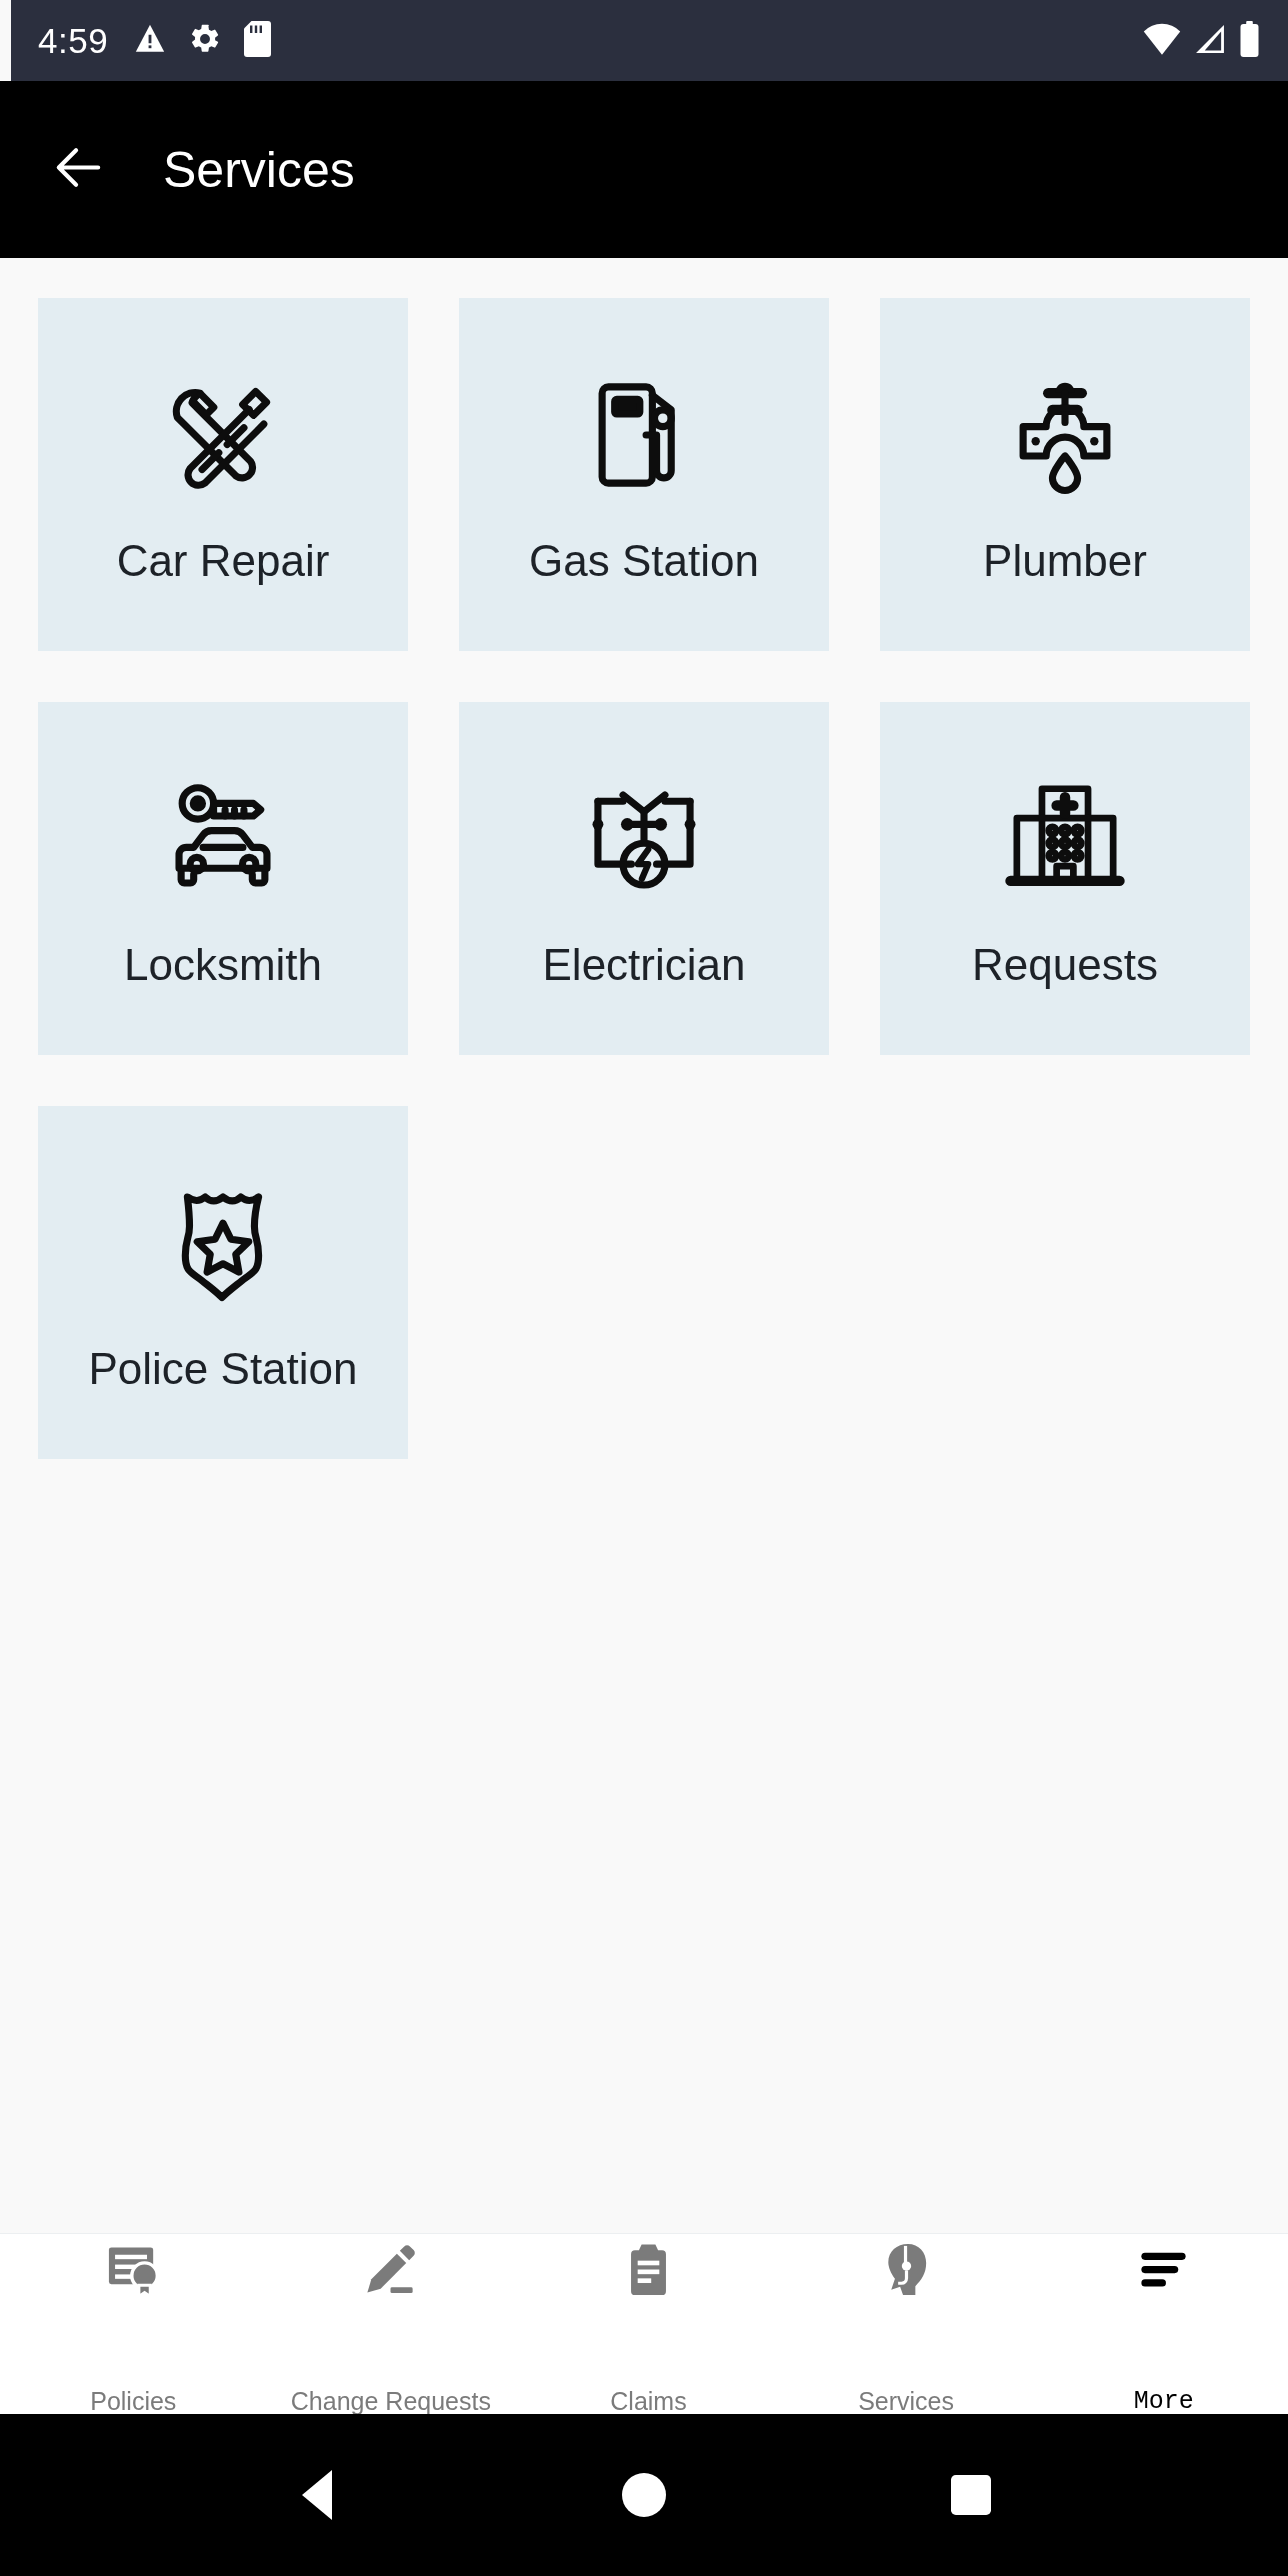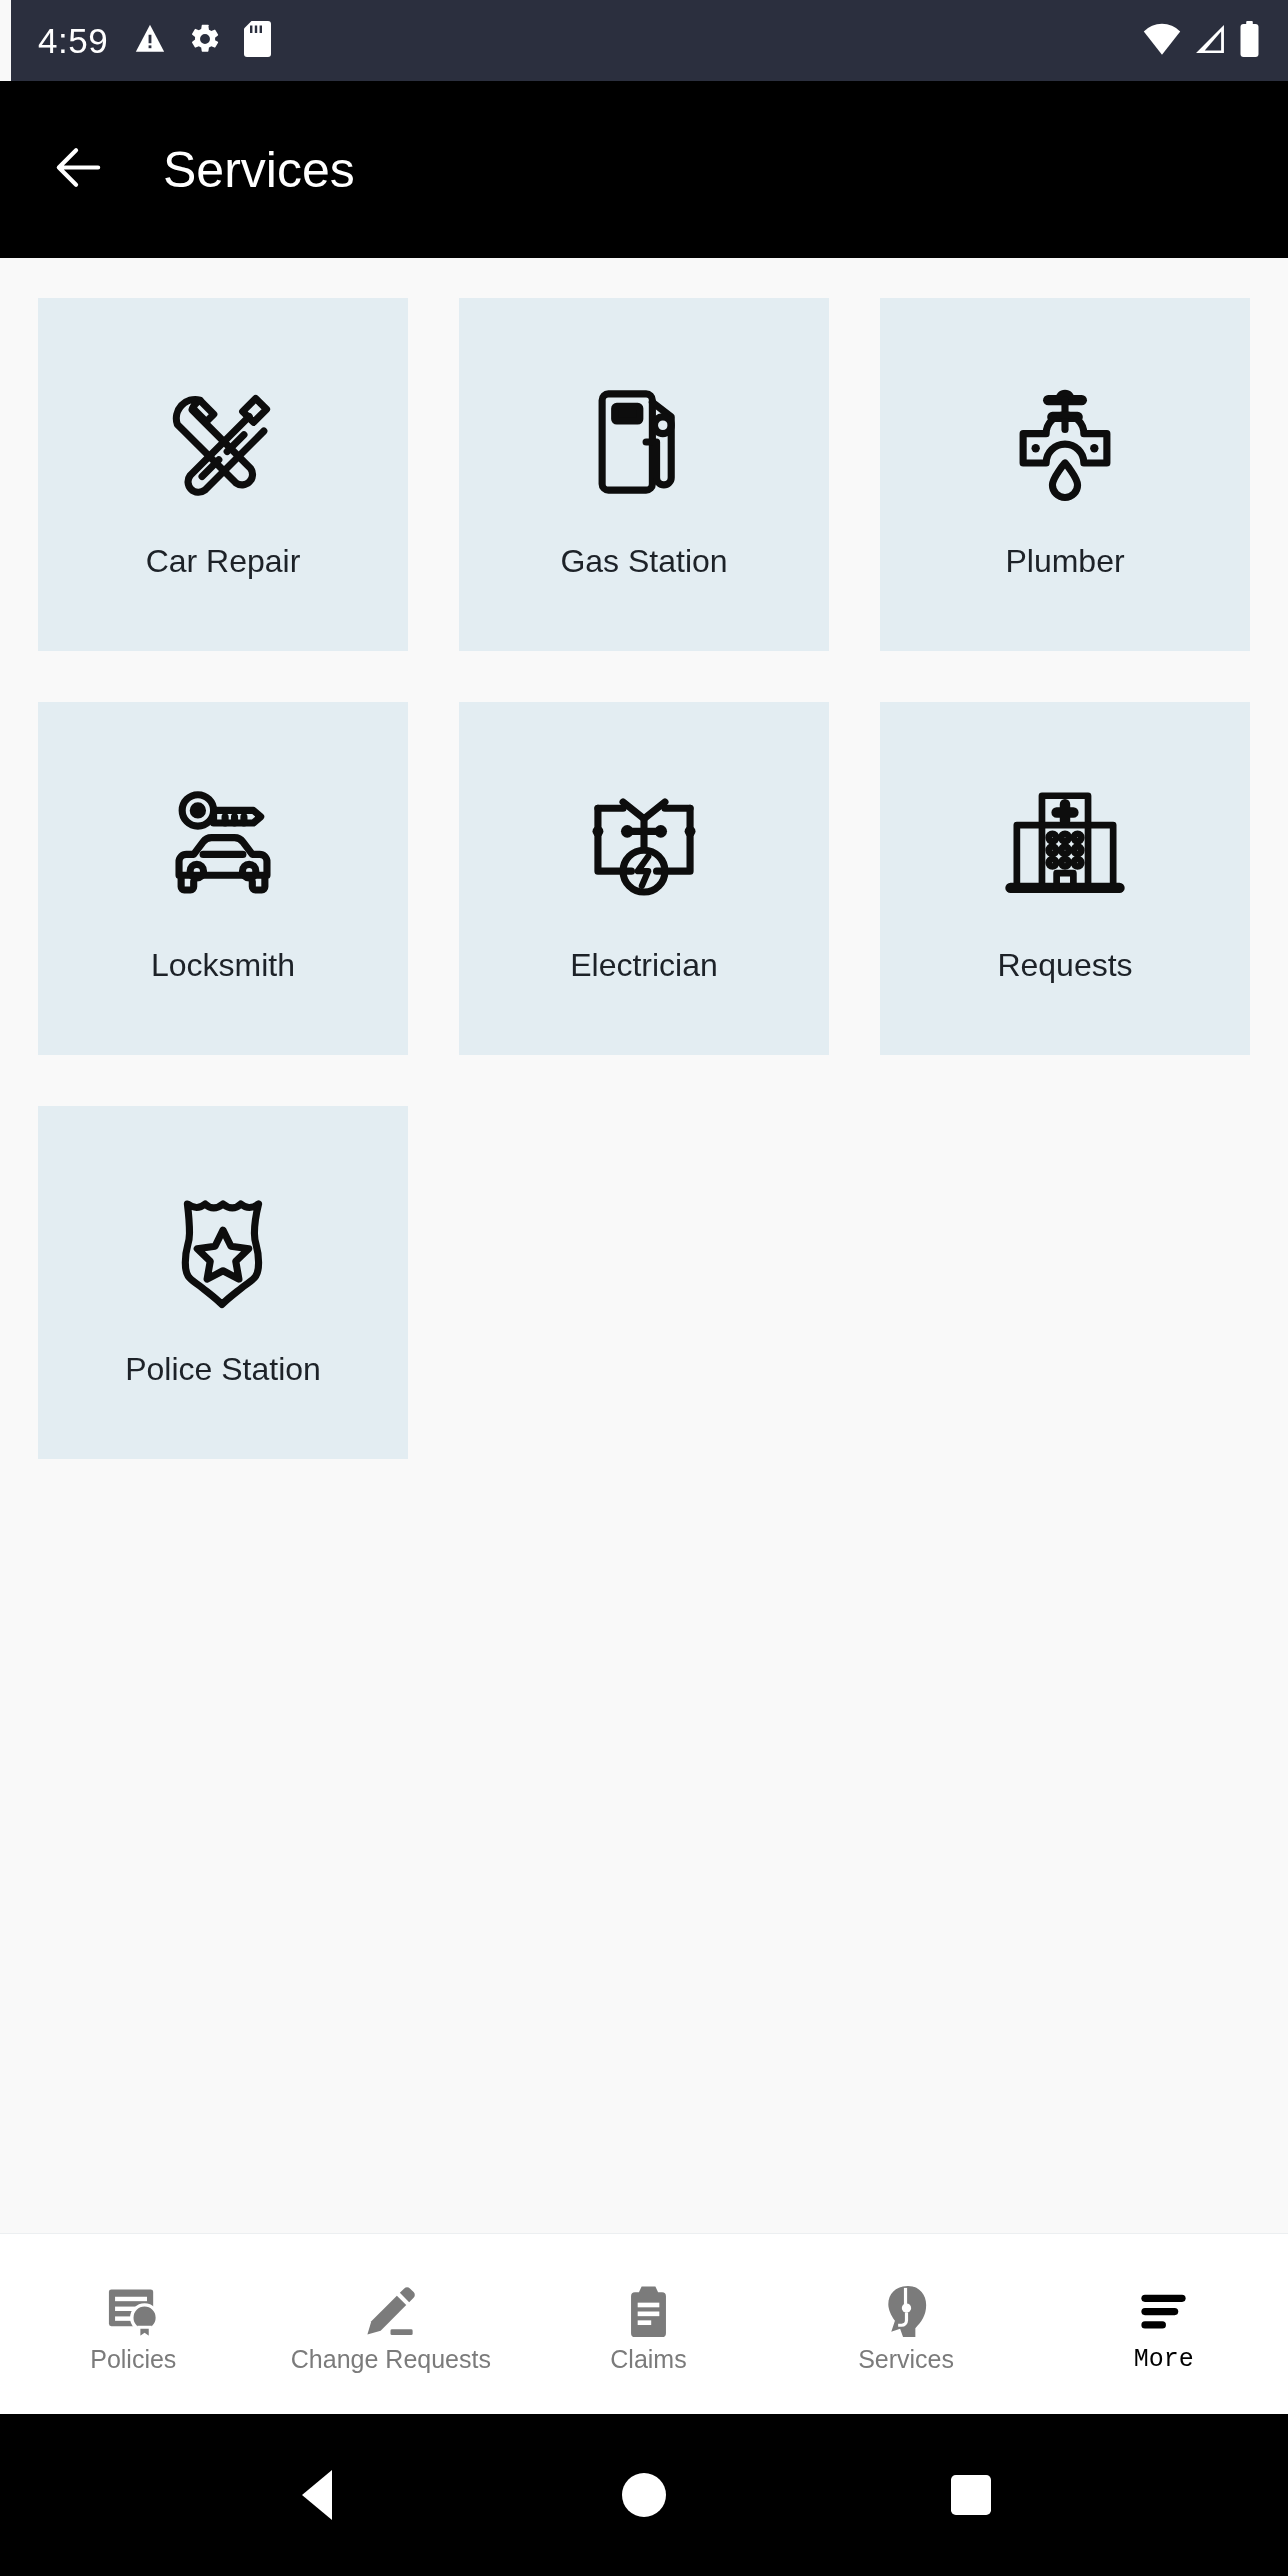--- a/index.html
+++ b/index.html
@@ -81,21 +81,21 @@
     position:relative;
   }
   .service-icon {
     height:143px;
     display:flex;
     align-items:center;
     justify-content:center;
     margin-bottom:9.5px;
   }
   .service-label {
-    font-size:32px;
+    font-size:44px;
     color:#1d2228;
     text-align:center;
     line-height:1.1;
     padding:0 5.7px;
     margin-top:21px;
   }
 
   
   #bottom-nav {
     position:absolute;
@@ -105,21 +105,21 @@
     background:#ffffff;
     border-top:1px solid #eceff1;
     display:flex;
     align-items:center;
   }
   .nav-item {
     flex:1;
     display:flex;
     flex-direction:column;
     align-items:center;
-    justify-content:center;
+    justify-content:space-between;
     cursor:pointer;
     gap:5.7px;
     height:100%;
     padding-left:9px;
   }
   .nav-icon { height:65px; display:flex; align-items:flex-end; justify-content:center; }
   .nav-label {
     font-size:25px;
     color:#7b7b7b;
     white-space:nowrap;

